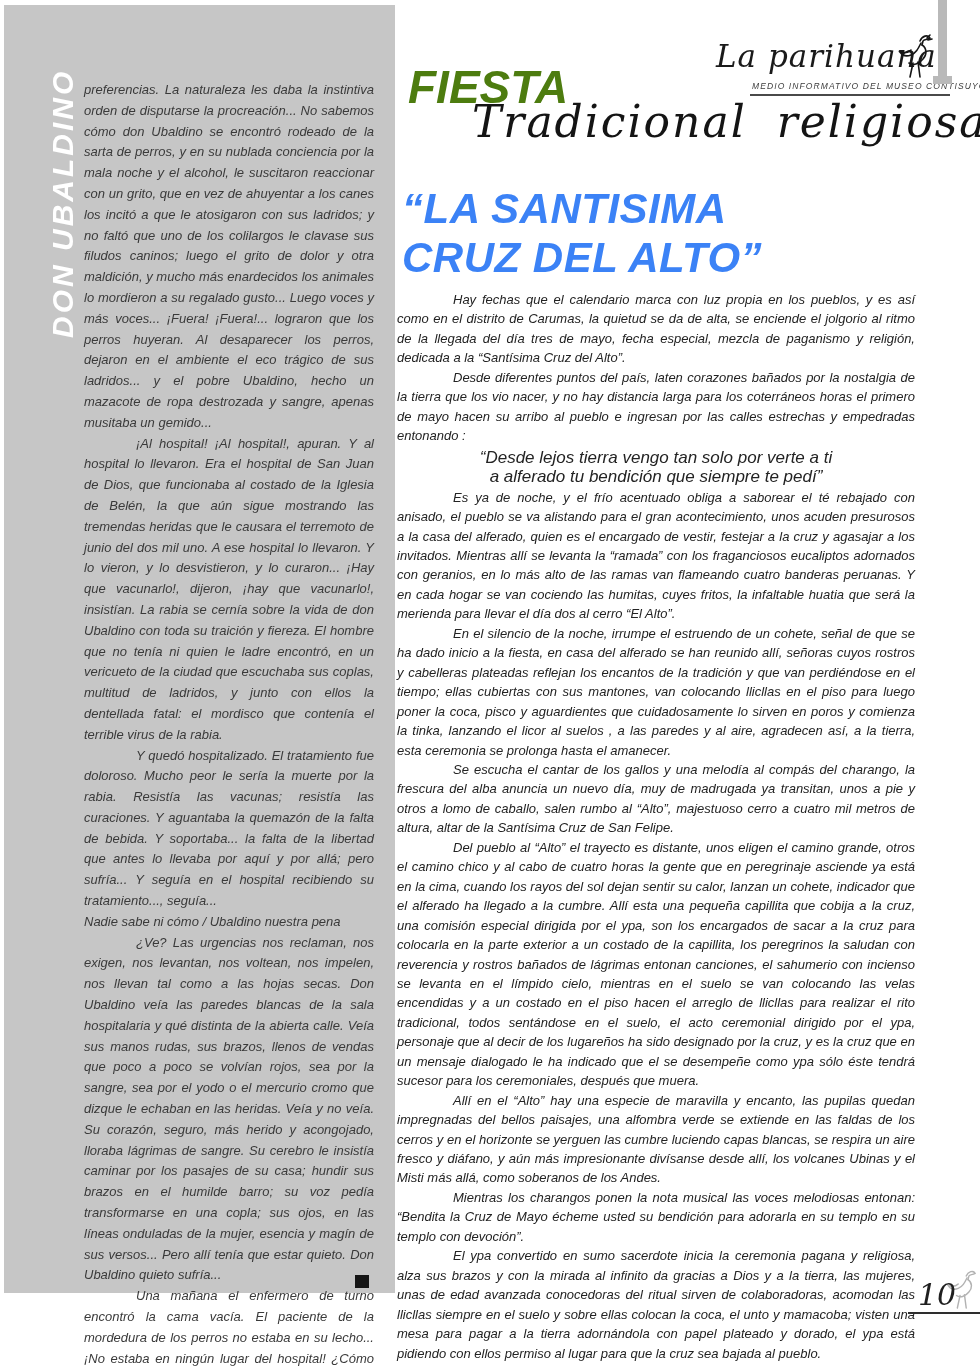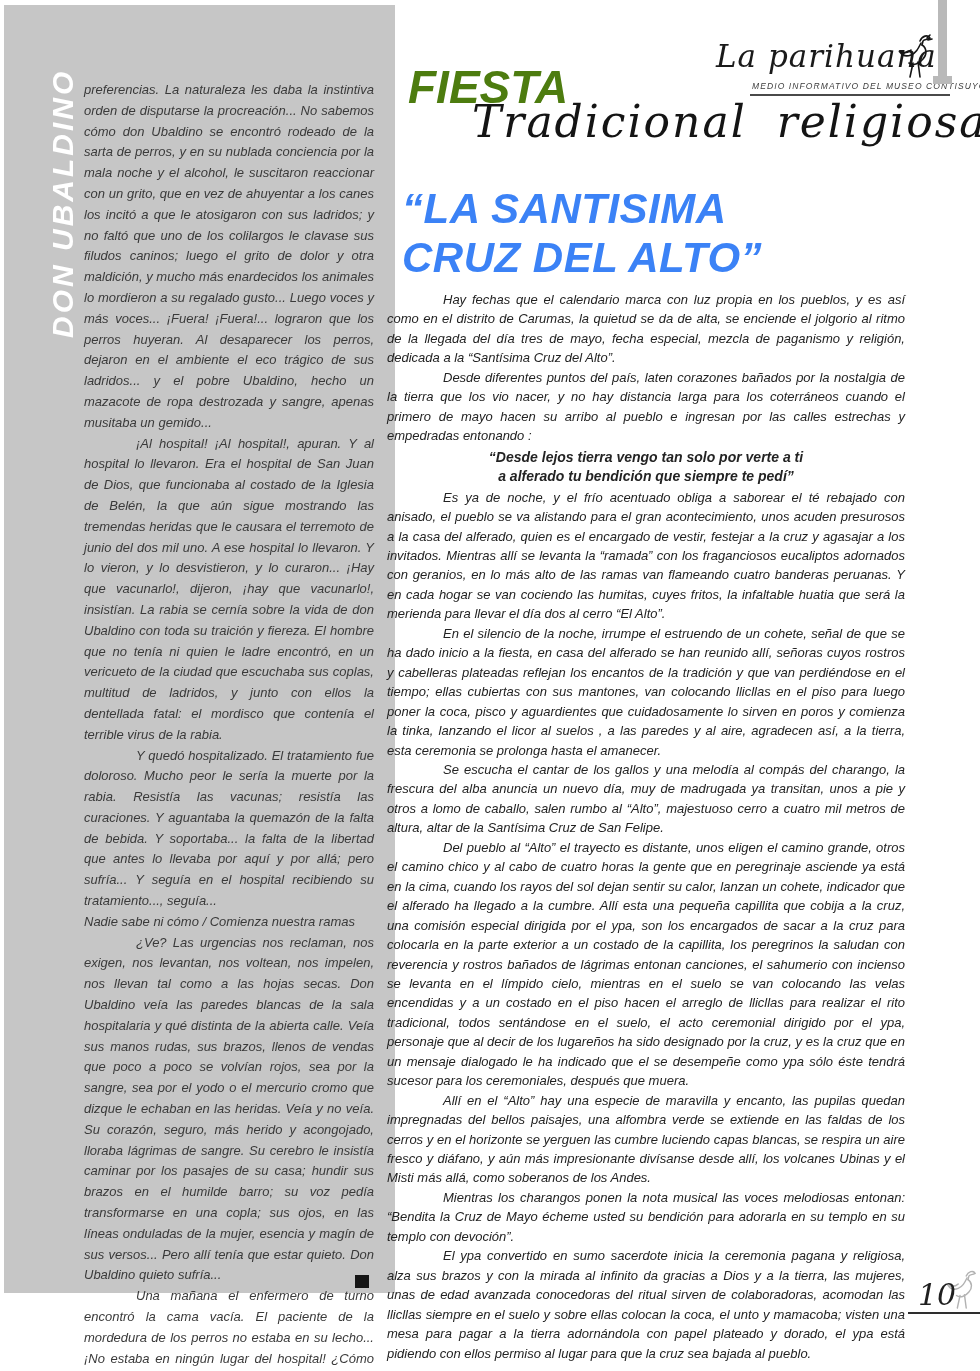--- a/index.html
+++ b/index.html
@@ -27,44 +27,44 @@
   
   .logo-script{position:absolute;left:716px;top:38px;font-family:"DejaVu Serif",serif;
           font-style:italic;font-size:31px;color:#1a1a1a;letter-spacing:1px;white-space:nowrap;}
   .logo-sub{position:absolute;left:752px;top:81px;font-style:italic;font-size:8.5px;
           letter-spacing:1.1px;color:#3d3d3d;white-space:nowrap;}
   .logo-rule{position:absolute;left:750px;top:94px;width:200px;height:2px;background:#4a4a4a;}
   .logo-bird{position:absolute;left:893px;top:32px;}
   .corner-bar{position:absolute;left:938px;top:0;width:9px;height:76px;background:#b9b9b9;}
   .corner-bar::after{content:"";position:absolute;left:-5px;bottom:-8px;width:19px;height:8px;background:#b9b9b9;}
   
-  .article{position:absolute;left:387px;top:290px;width:518px;color:#232323;
+  .article{position:absolute;left:397px;top:290px;width:518px;color:#232323;
            font-style:italic;font-size:13px;line-height:19.45px;text-align:justify;}
   .article p{margin:0;text-indent:56px;}
-  .quote{text-align:center;font-weight:bold;font-size:14px;margin:2px 0;}
+  .quote{text-align:center;font-weight:normal;font-size:17px;margin:2px 0;}
   .quote div{line-height:19px;}
   
   .pagenum{position:absolute;left:908px;top:1277px;width:64px;text-align:left;padding-left:10px;
            border-bottom:2px solid #2e2e2e;font-family:"DejaVu Serif",serif;font-style:italic;
            font-size:30px;color:#1f1f1f;}
   .footer-bird{position:absolute;left:942px;top:1268px;}
 </style>
 </head>
 <body>
 
 <div class="page">
 
   <div class="panel"></div>
   <div class="vlabel">DON UBALDINO</div>
 
   <div class="ltext">
     <p class="noindent">preferencias. La naturaleza les daba la instintiva orden de disputarse la procreación... No sabemos cómo don Ubaldino se encontró rodeado de la sarta de perros, y en su nublada conciencia por la mala noche y el alcohol, le suscitaron reaccionar con un grito, que en vez de ahuyentar a los canes los incitó a que le atosigaron con sus ladridos; y no faltó que uno de los colilargos le clavase sus filudos caninos; luego el grito de dolor y otra maldición, y mucho más enardecidos los animales lo mordieron a su regalado gusto... Luego voces y más voces... ¡Fuera! ¡Fuera!... lograron que los perros huyeran. Al desaparecer los perros, dejaron en el ambiente el eco trágico de sus ladridos... y el pobre Ubaldino, hecho un mazacote de ropa destrozada y sangre, apenas musitaba un gemido...</p>
     <p>¡Al hospital! ¡Al hospital!, apuran. Y al hospital lo llevaron. Era el hospital de San Juan de Dios, que funcionaba al costado de la Iglesia de Belén, la que aún sigue mostrando las tremendas heridas que le causara el terremoto de junio del dos mil uno. A ese hospital lo llevaron. Y lo vieron, y lo desvistieron, y lo curaron... ¡Hay que vacunarlo!, dijeron, ¡hay que vacunarlo!, insistían. La rabia se cernía sobre la vida de don Ubaldino con toda su traición y fiereza. El hombre que no tenía ni quien le ladre encontró, en un vericueto de la ciudad que escuchaba sus coplas, multitud de ladridos, y junto con ellos la dentellada fatal: el mordisco que contenía el terrible virus de la rabia.</p>
     <p>Y quedó hospitalizado. El tratamiento fue doloroso. Mucho peor le sería la muerte por la rabia. Resistía las vacunas; resistía las curaciones. Y aguantaba la quemazón de la falta de bebida. Y soportaba... la falta de la libertad que antes lo llevaba por aquí y por allá; pero sufría... Y seguía en el hospital recibiendo su tratamiento..., seguía...</p>
-    <div class="verse-flush">Nadie sabe ni cómo / Comienza nuestra ramas</div>
+    <div class="verse-flush">Nadie sabe ni cómo / Ubaldino nuestra pena</div>
     <p>¿Ve? Las urgencias nos reclaman, nos exigen, nos levantan, nos voltean, nos impelen, nos llevan tal como a las hojas secas. Don Ubaldino veía las paredes blancas de la sala hospitalaria y qué distinta de la abierta calle. Veía sus manos rudas, sus brazos, llenos de vendas que poco a poco se volvían rojos, sea por la sangre, sea por el yodo o el mercurio cromo que dizque le echaban en las heridas. Veía y no veía. Su corazón, seguro, más herido y acongojado, lloraba lágrimas de sangre. Su cerebro le insistía caminar por los pasajes de su casa; hundir sus brazos en el humilde barro; su voz pedía transformarse en una copla; sus ojos, en las líneas onduladas de la mujer, esencia y magín de sus versos... Pero allí tenía que estar quieto. Don Ubaldino quieto sufría...</p>
     <p>Una mañana el enfermero de turno encontró la cama vacía. El paciente de la mordedura de los perros no estaba en su lecho... ¡No estaba en ningún lugar del hospital! ¿Cómo logró fugar si apenas caminaba? ¿Cómo escaló la pared si las paredes eran resbaladizas? ¿Nadie se dio cuenta de la salida del enfermo? Y las preguntas seguían y seguían... ¿Adónde fue don Ubaldino?</p>
 
   </div>
   <div class="endmark"></div>
 
   <div class="logo-script">La parihuana</div>
   <div class="logo-sub">MEDIO INFORMATIVO DEL MUSEO CONTISUYO</div>
   <div class="logo-rule"></div>
   <div class="logo-bird">
@@ -82,21 +82,21 @@
 
   <div class="kicker">FIESTA</div>
   <div class="script-line">Tradicional religiosa</div>
   <div class="big-title">
     <div>“LA SANTISIMA</div>
     <div>CRUZ DEL ALTO”</div>
   </div>
 
   <div class="article">
     <p>Hay fechas que el calendario marca con luz propia en los pueblos, y es así como en el distrito de Carumas, la quietud se da de alta, se enciende el jolgorio al ritmo de la llegada del día tres de mayo, fecha especial, mezcla de paganismo y religión, dedicada a la “Santísima Cruz del Alto”.</p>
-    <p>Desde diferentes puntos del país, laten corazones bañados por la nostalgia de la tierra que los vio nacer, y no hay distancia larga para los coterráneos cuando el primero de mayo hacen su arribo al pueblo e ingresan por las calles estrechas y empedradas entonando :</p>
+    <p>Desde diferentes puntos del país, laten corazones bañados por la nostalgia de la tierra que los vio nacer, y no hay distancia larga para los coterráneos horas el primero de mayo hacen su arribo al pueblo e ingresan por las calles estrechas y empedradas entonando :</p>
     <div class="quote">
       <div>“Desde lejos tierra vengo tan solo por verte a ti</div>
       <div>a alferado tu bendición que siempre te pedí”</div>
     </div>
     <p>Es ya de noche, y el frío acentuado obliga a saborear el té rebajado con anisado, el pueblo se va alistando para el gran acontecimiento, unos acuden presurosos a la casa del alferado, quien es el encargado de vestir, festejar a la cruz y agasajar a los invitados. Mientras allí se levanta la “ramada” con los fraganciosos eucaliptos adornados con geranios, en lo más alto de las ramas van flameando cuatro banderas peruanas. Y en cada hogar se van cociendo las humitas, cuyes fritos, la infaltable huatia que será la merienda para llevar el día dos al cerro “El Alto”.</p>
     <p>En el silencio de la noche, irrumpe el estruendo de un cohete, señal de que se ha dado inicio a la fiesta, en casa del alferado se han reunido allí, señoras cuyos rostros y cabelleras plateadas reflejan los encantos de la tradición y que van perdiéndose en el tiempo; ellas cubiertas con sus mantones, van colocando llicllas en el piso para luego poner la coca, pisco y aguardientes que cuidadosamente lo sirven en poros y comienza la tinka, lanzando el licor al suelos , a las paredes y al aire, agradecen así, a la tierra, esta ceremonia se prolonga hasta el amanecer.</p>
     <p>Se escucha el cantar de los gallos y una melodía al compás del charango, la frescura del alba anuncia un nuevo día, muy de madrugada ya transitan, unos a pie y otros a lomo de caballo, salen rumbo al “Alto”, majestuoso cerro a cuatro mil metros de altura, altar de la Santísima Cruz de  San Felipe.</p>
     <p>Del pueblo al “Alto” el trayecto es distante, unos eligen el camino grande, otros el camino chico y al cabo de cuatro horas la gente que en peregrinaje asciende ya está en la cima, cuando los rayos del sol dejan sentir su calor, lanzan un cohete, indicador que el alferado ha llegado a la cumbre. Allí esta una pequeña capillita que cobija a la cruz, una comisión especial dirigida por el ypa, son los encargados de sacar a la cruz para colocarla en la parte exterior a un costado de la capillita, los peregrinos la saludan con reverencia y rostros bañados de lágrimas entonan canciones, el sahumerio con incienso se levanta en el límpido cielo, mientras en el suelo se van colocando las velas encendidas y a un costado en el piso hacen el arreglo de llicllas para realizar el rito tradicional, todos sentándose en el suelo, el acto ceremonial dirigido por el ypa, personaje que al decir de los lugareños ha sido designado por la cruz, y es la cruz que en un mensaje dialogado le ha indicado que el se desempeñe como ypa sólo éste tendrá sucesor para los ceremoniales, después que muera.</p>
     <p>Allí en el “Alto” hay una especie de maravilla y encanto, las pupilas quedan impregnadas del bellos paisajes, una alfombra verde se extiende en las faldas de los cerros y en el horizonte se yerguen las cumbre luciendo capas blancas, se respira un aire fresco y diáfano, y aún más impresionante divísanse desde allí, los volcanes Ubinas y el Misti más allá, como soberanos de los Andes.</p>
     <p>Mientras los charangos ponen la nota musical las voces melodiosas entonan: “Bendita la Cruz de Mayo écheme usted su bendición para adorarla en su templo en su templo con devoción”.</p>

